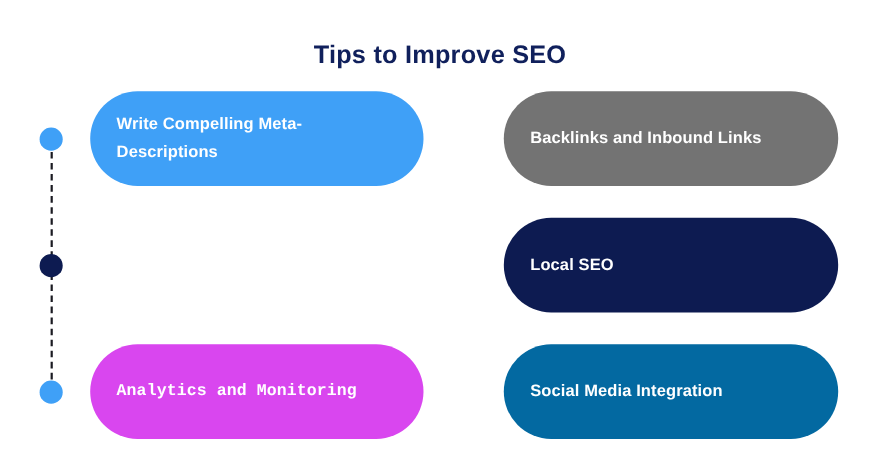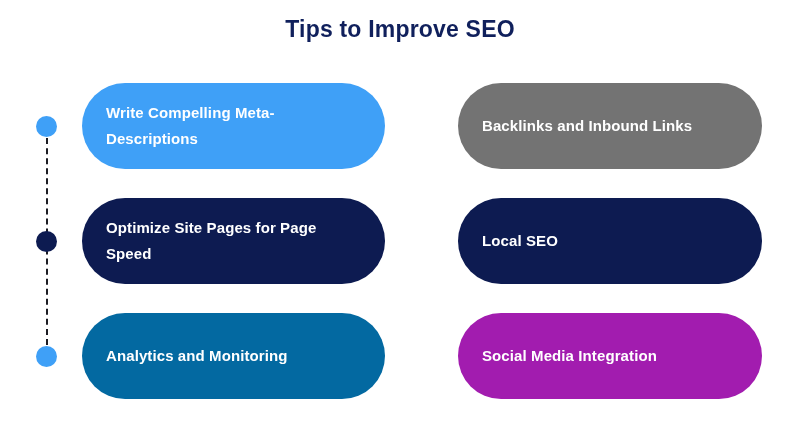--- a/index.html
+++ b/index.html
@@ -14,21 +14,21 @@
     overflow: hidden;
   }
   .infographic {
     position: relative;
     width: 800px;
     height: 431px;
     box-sizing: border-box;
   }
   .page-title {
     position: absolute;
-    top: 16px;
+    top: 36px;
     left: 0;
     width: 800px;
     text-align: center;
     font-size: 23px;
     font-weight: bold;
     color: #10205c;
     letter-spacing: 0.2px;
   }
   .columns {
     position: absolute;
@@ -105,28 +105,25 @@
 
       <div class="row">
         <span class="dot" style="background: rgb(63, 160, 247);"></span>
         <div class="pill" style="background: rgb(63, 160, 247);">
           <span class="pill-label">Write Compelling Meta-Descriptions</span>
         </div>
       </div>
 
       <div class="row">
         <span class="dot" style="background: rgb(13, 27, 81);"></span>
-        <div class="pill" style="background: rgb(13, 27, 81);">
-          <span class="pill-label">Optimize Site Pages for Page Speed</span>
-        </div>
       </div>
 
       <div class="row">
         <span class="dot" style="background: rgb(63, 160, 247);"></span>
-        <div class="pill" style="background: #0369a1;">
+        <div class="pill" style="background: #d946ef; font-family: Liberation Mono, monospace;">
           <span class="pill-label">Analytics and Monitoring</span>
         </div>
       </div>
     </div>
 
     <div class="column column-right">
 
       <div class="row">
 
         <div class="pill" style="background: #737373;">
@@ -136,20 +133,20 @@
 
       <div class="row">
 
         <div class="pill" style="background: rgb(13, 27, 81); text-align: right;">
           <span class="pill-label">Local SEO</span>
         </div>
       </div>
 
       <div class="row">
 
-        <div class="pill" style="background: #a21caf;">
+        <div class="pill" style="background: #0369a1;">
           <span class="pill-label">Social Media Integration</span>
         </div>
       </div>
     </div>
 
   </div>
 </div>
 
 </body></html>

